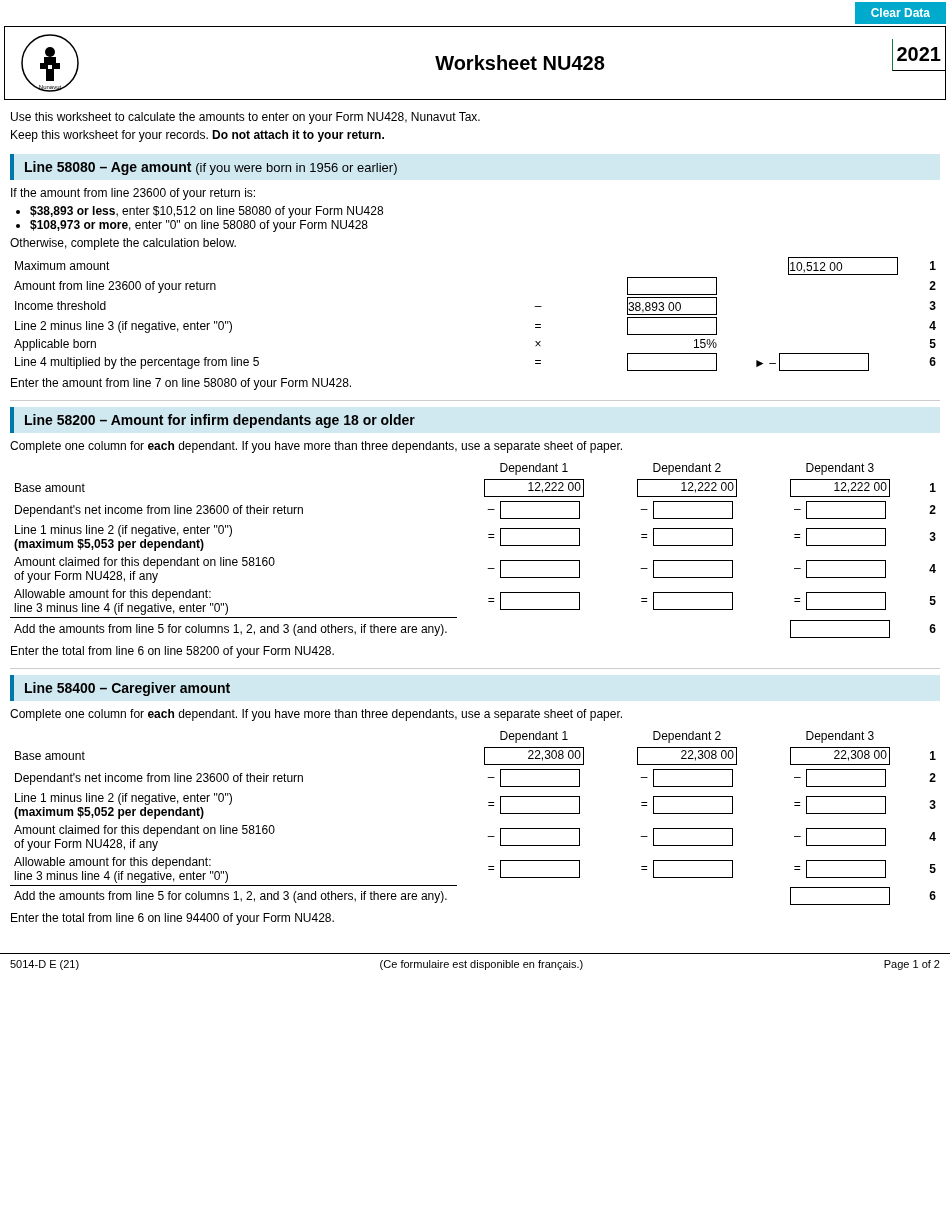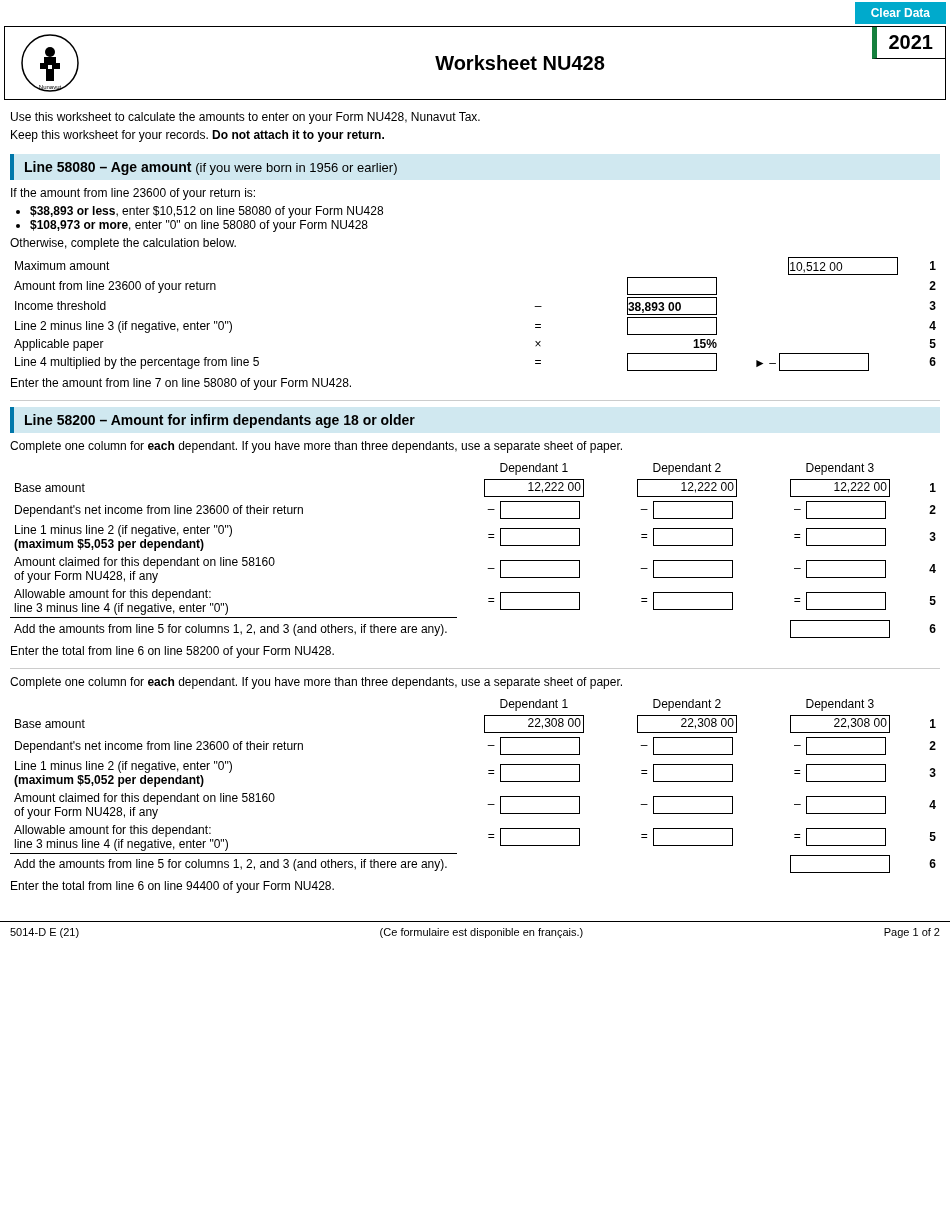--- a/index.html
+++ b/index.html
@@ -51,25 +51,25 @@
       flex: 1;
       text-align: center;
     }
     .worksheet-title h1 {
       font-size: 20px;
       font-weight: bold;
     }
     .year-badge {
       position: absolute;
       right: 0;
-      top: 0;
+      top: 12px;
       background: #fff;
-      border-left: 5px solid #15803d;
+      border-left: 1px solid #15803d;
       border-bottom: 1px solid #000;
-      padding: 4px 12px;
+      padding: 4px 4px;
       font-size: 20px;
       font-weight: bold;
     }
 
     
     .main-content {
       padding: 8px 10px;
     }
 
     .intro-text {
@@ -143,21 +143,21 @@
     }
     table.age-calc td {
       padding: 1px 4px;
       font-size: 12px;
       vertical-align: middle;
     }
     table.age-calc .label {
       width: 55%;
     }
     table.age-calc .op { width: 22px; text-align: center; }
-    table.age-calc .val { width: 110px; text-align: right; font-weight: bold; }
+    table.age-calc .val { width: 110px; text-align: right; }
     table.age-calc .val-right { width: 120px; text-align: right; }
     table.age-calc .num { width: 25px; font-weight: bold; text-align: right; }
     .box {
       display: inline-block;
       border: 1px solid #000;
       min-width: 90px;
       height: 18px;
       text-align: left;
       padding-right: 4px;
       line-height: 18px;
@@ -257,21 +257,21 @@
         <td class="label">Line 2 minus line 3 (if negative, enter "0")</td>
         <td class="op">=</td>
         <td class="val">
           <span class="box">&nbsp;</span>
         </td>
         <td class="val-right"></td>
         <td class="num">4</td>
       </tr>
 
       <tr>
-        <td class="label">Applicable paper</td>
+        <td class="label">Applicable born</td>
         <td class="op">×</td>
         <td class="val" style="text-align:right; padding-right:4px;">15%</td>
         <td class="val-right"></td>
         <td class="num">5</td>
       </tr>
 
       <tr>
         <td class="label">Line 4 multiplied by the percentage from line 5</td>
         <td class="op">=</td>
         <td class="val">
@@ -409,20 +409,23 @@
         </td>
         <td style="font-weight:bold; text-align:right;">6</td>
       </tr>
     </tbody>
   </table>
 
   <p style="margin-top:4px; margin-bottom:10px;">Enter the total from line 6 on line 58200 of your Form NU428.</p>
 
   <hr class="section-divider">
 
+  <div class="section-header">
+    <strong>Line 58400 – Caregiver amount</strong>
+  </div>
 
   <p style="margin-bottom:6px;">
     <span>Complete one column for</span>
     <strong>each</strong>
     <span> dependant. If you have more than three dependants, use a separate sheet of paper.</span>
   </p>
 
   <table class="dep-table">
     <thead>
       <tr>

